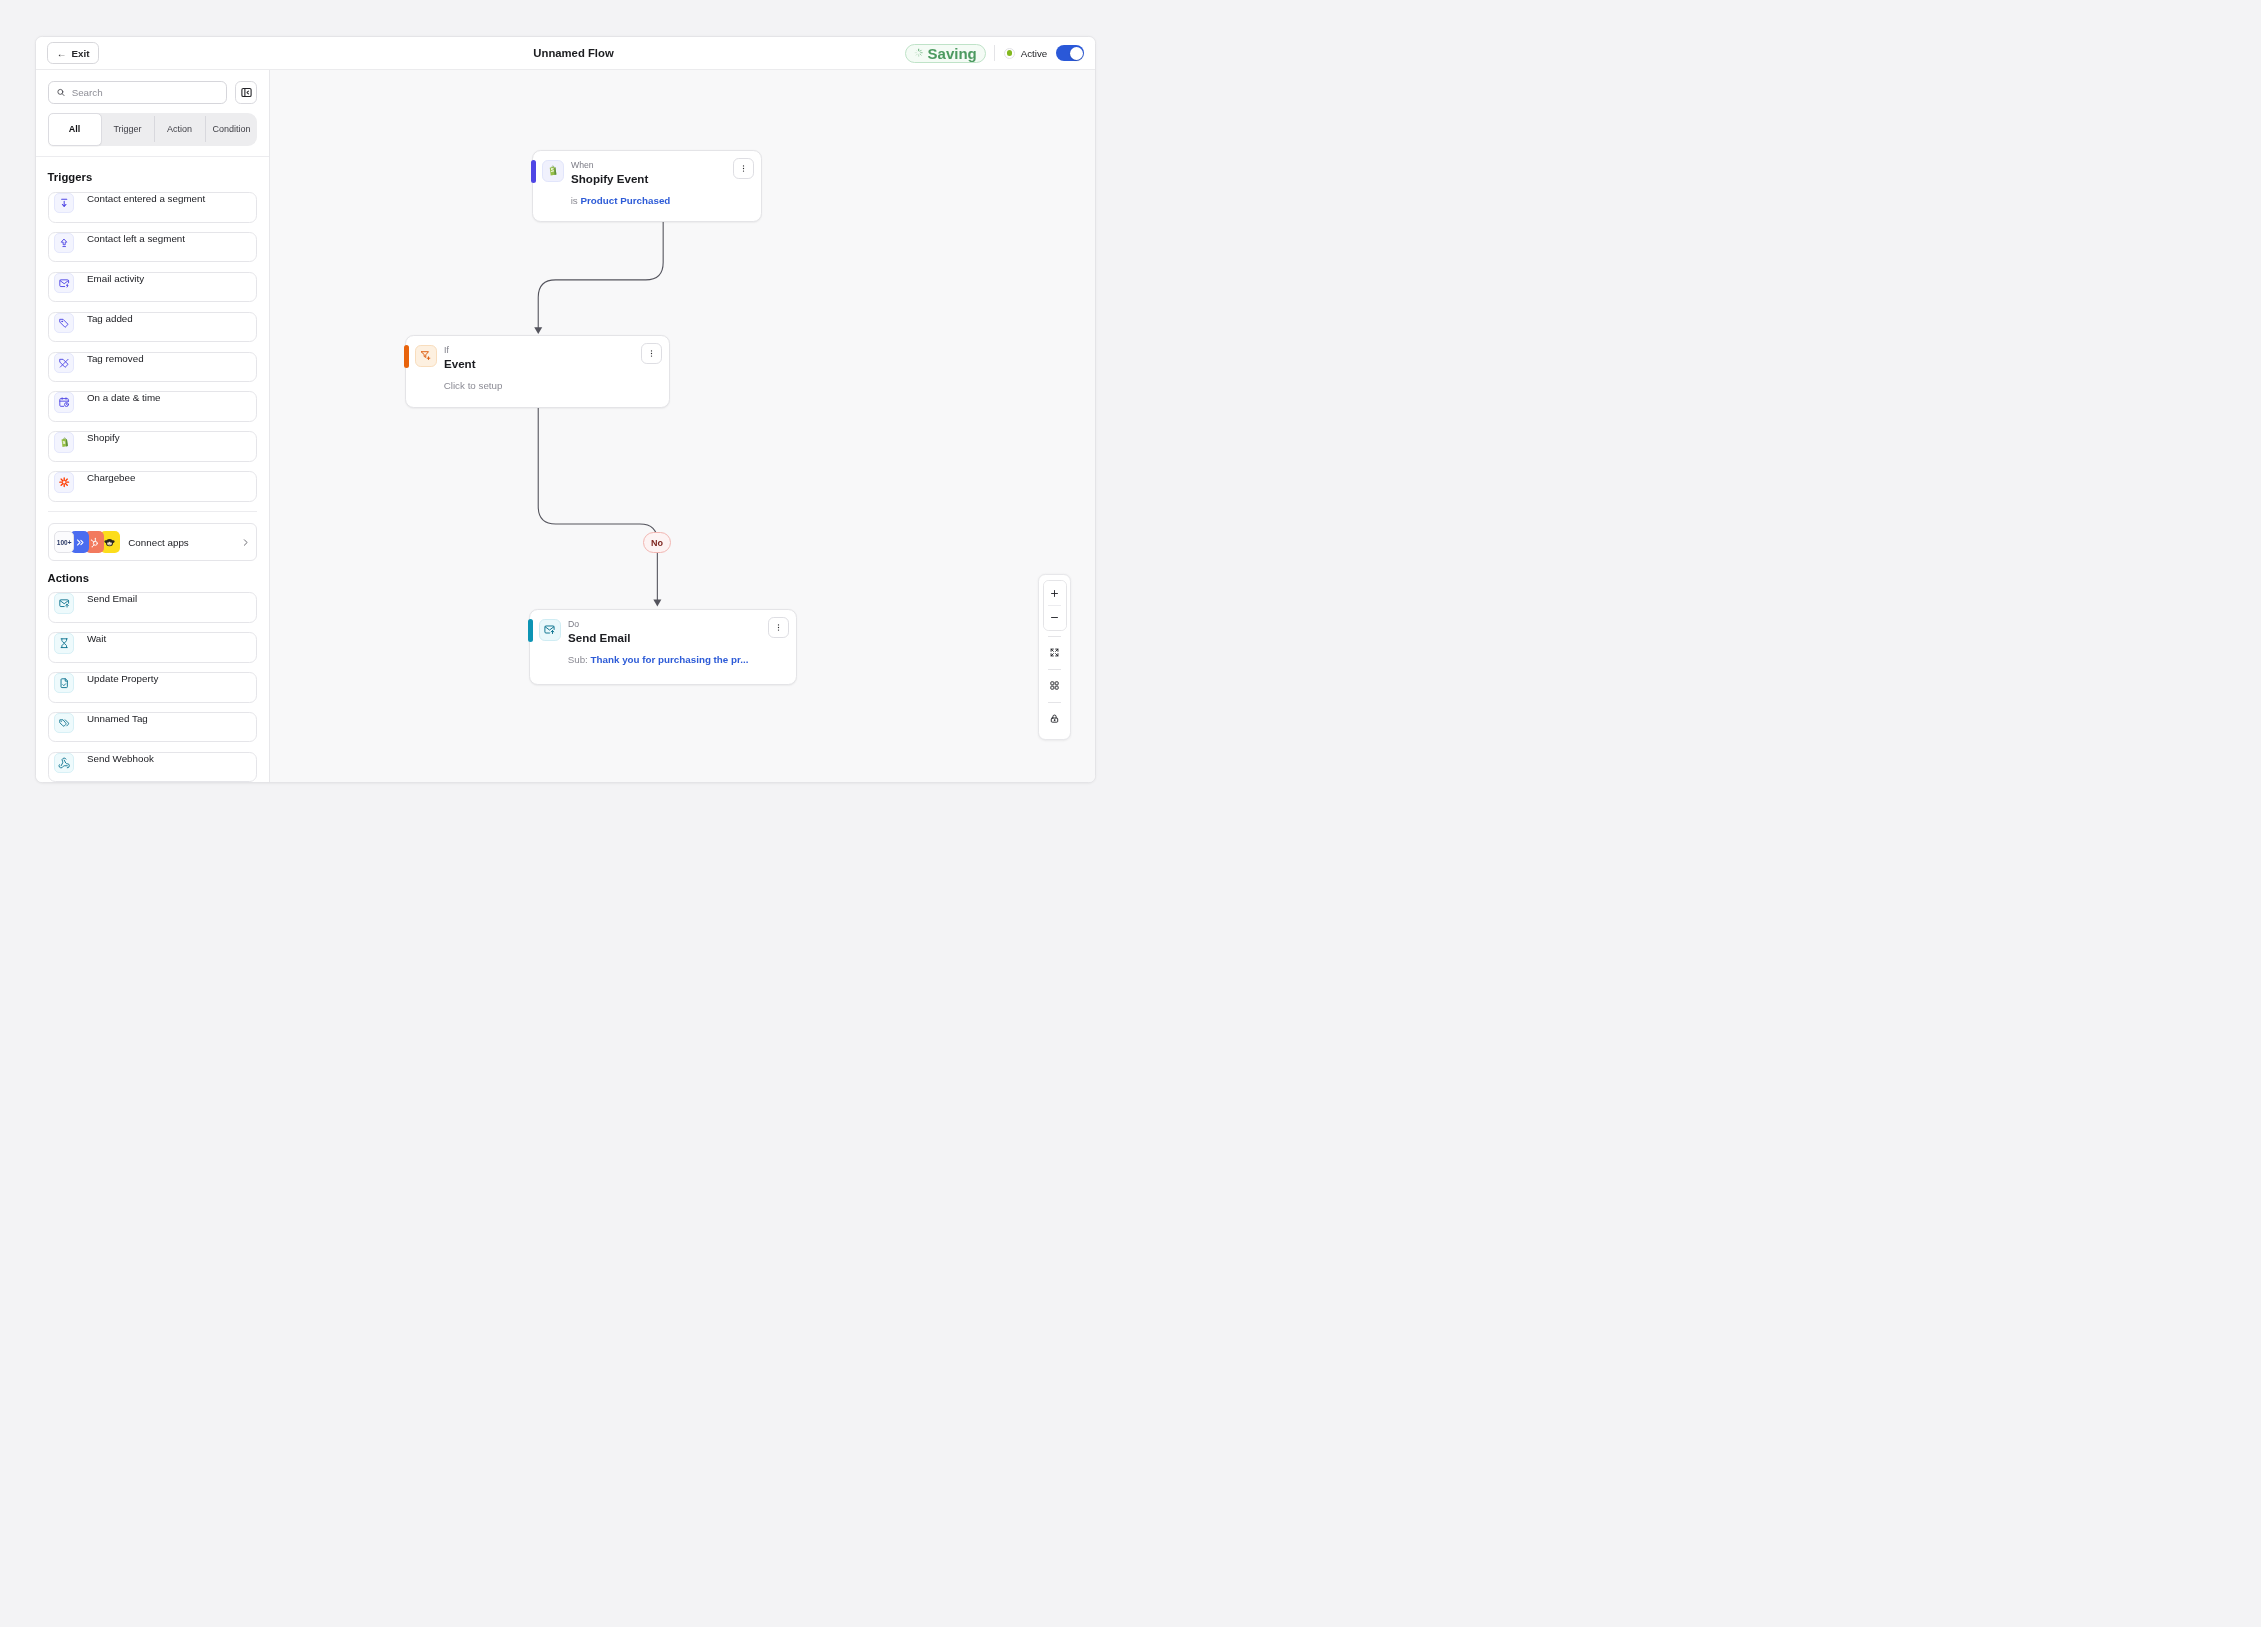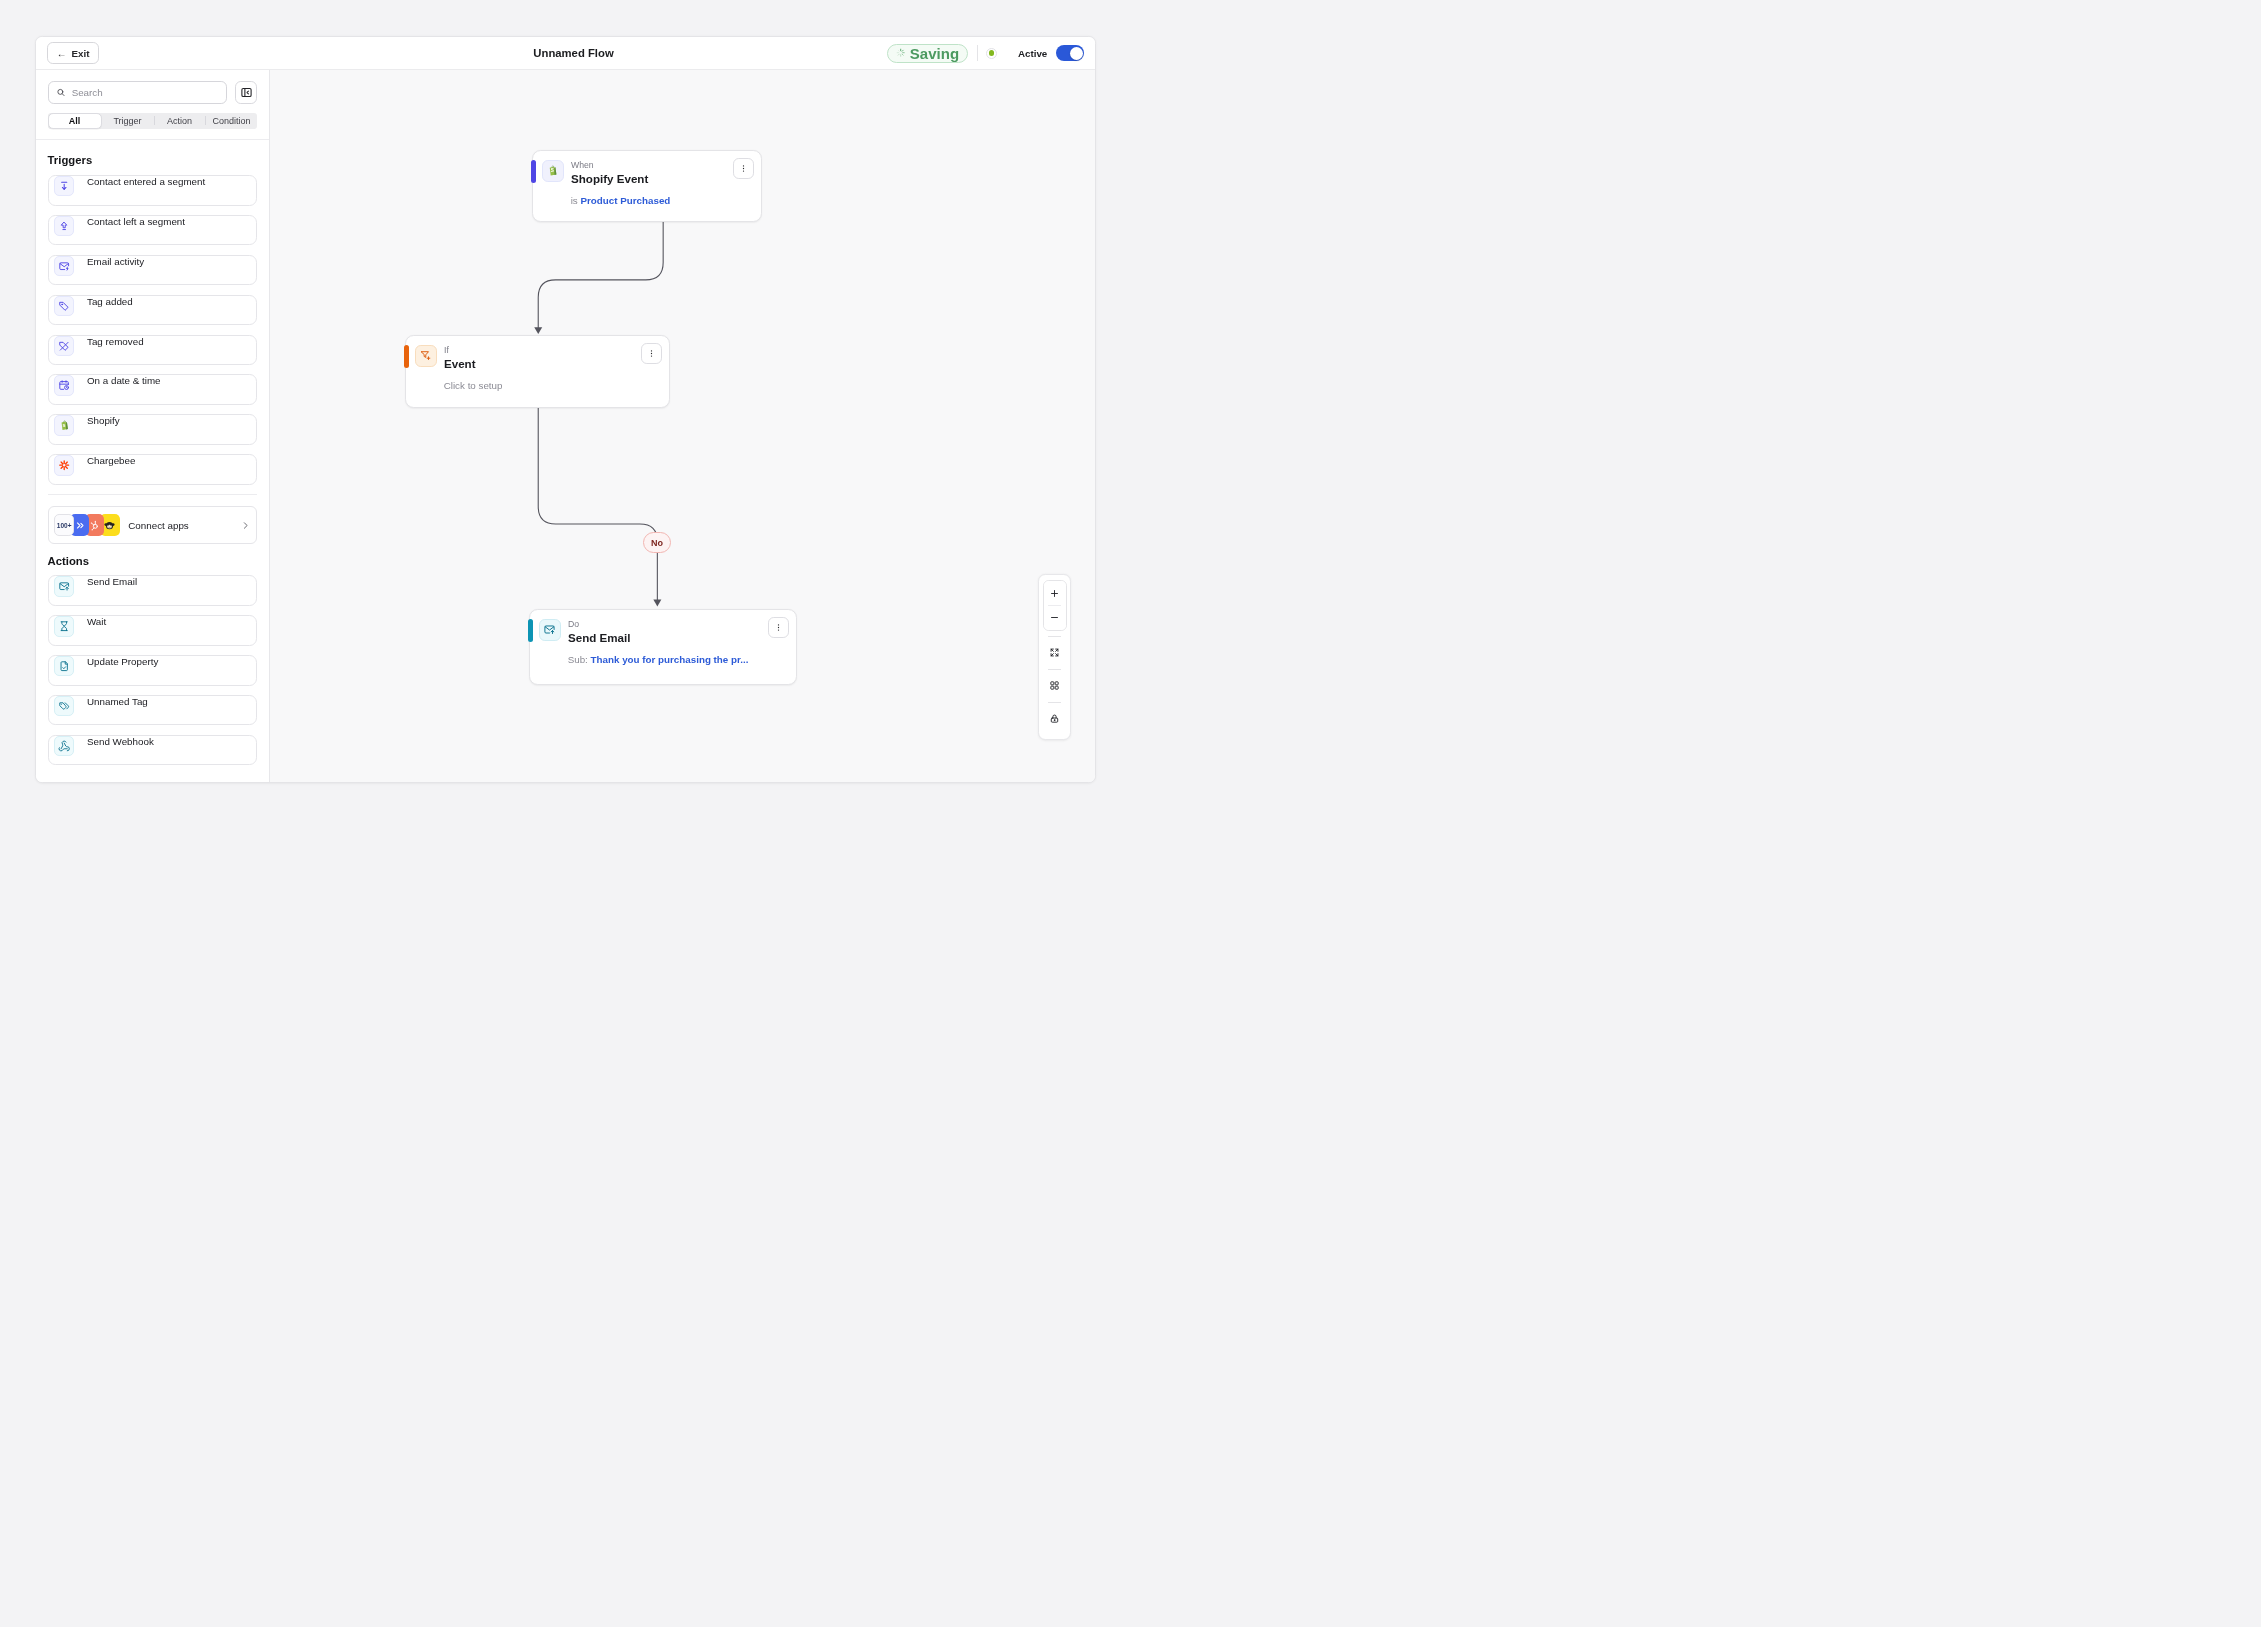--- a/index.html
+++ b/index.html
@@ -22,40 +22,40 @@
   .saving-pill { display:inline-flex; align-items:center; gap:4.4px; height:19px; padding:0 8px;
     border:0.7px solid #bfe3c8; background:#f4fbf5; border-radius:10.2px; color:#4c9a60;
     font-size:15px; font-weight:600; }
   .spin { width:9.4px; height:9.4px; color:#58a86c; animation:rot 1s linear infinite; }
   @keyframes rot { to { transform:rotate(360deg);} }
   .v-sep { width:0.7px; height:16px; background:#e4e4e7; }
   .active-wrap { display:flex; align-items:center; gap:5.8px; }
   .status-ring { width:11px; height:11px; border-radius:50%; background:#fff; border:0.7px solid #e2e2e6;
     display:flex; align-items:center; justify-content:center; }
   .status-dot { width:5.1px; height:5.1px; border-radius:50%; background:#83b81f; }
-  .active-label { font-size:9.8px; font-weight:700; color:#1d1e22;margin-left:15px; }
+  .active-label { font-size:9.8px; font-weight:400; color:#1d1e22; }
   .toggle { position:relative; width:28px; height:16px; border-radius:8px; background:#2a58d8;
     border:none; cursor:pointer; }
   .toggle .knob { position:absolute; top:1.5px; right:1.5px; width:13px; height:13px; border-radius:50%;
     background:#fff; box-shadow:0 0.7px 1.5px rgba(0,0,0,.2); }
 
   
   .body-row { flex:1; display:flex; min-height:0; }
   .sidebar { width:234px; flex:0 0 234px; border-right:0.7px solid #e7e7ea; background:#fff;
     display:flex; flex-direction:column; min-height:0; }
   .sidebar-head { padding:11px 11.6px 10.2px; }
   .search-row { display:flex; gap:8px; }
   .search-box { flex:1; display:flex; align-items:center; gap:5.8px; height:22.5px; padding:0 7.3px;
     border:0.7px solid #d6d6db; border-radius:5.8px; background:#fff; }
   .search-box input { border:none; outline:none; width:100%; font-size:9.8px; color:#3f3f46;
     font-family:inherit; background:transparent; }
   .search-box input::placeholder { color:#8e8e96; }
   .icon-btn { width:22.5px; height:22.5px; flex:0 0 22.5px; display:flex; align-items:center; justify-content:center;
     background:#fff; border:0.7px solid #d9d9de; border-radius:5.8px; cursor:pointer; color:#232327; }
-  .tabs { display:flex; margin-top:9.4px; background:#ededef; border-radius:3px; height:16px;
+  .tabs { display:flex; margin-top:9.4px; background:#ededef; border-radius:9px; height:33px;
     align-items:stretch; }
   .tab { flex:1; display:flex; align-items:center; justify-content:center; font-size:9px;
     color:#3f3f46; cursor:pointer; border-radius:5.8px; position:relative; }
   .tab.active { background:#fff; border:0.7px solid #dcdce1; border-radius:5.1px; font-weight:600;
     color:#111114; box-shadow:0 0.7px 0.7px rgba(0,0,0,.04); }
   .tab:not(.active) + .tab:not(.active)::before { content:""; position:absolute; left:0; top:3.6px;
     bottom:3.6px; width:0.7px; background:#d8d8dd; }
   .sidebar-sep { height:0.7px; background:#ececef; flex:0 0 0.7px; }
   .sidebar-scroll { flex:1; overflow:hidden; padding:4.4px 11.6px 10.2px; }
   .group-heading { font-size:11.3px; font-weight:700; color:#141518; margin:10.2px 0 8.7px; }

